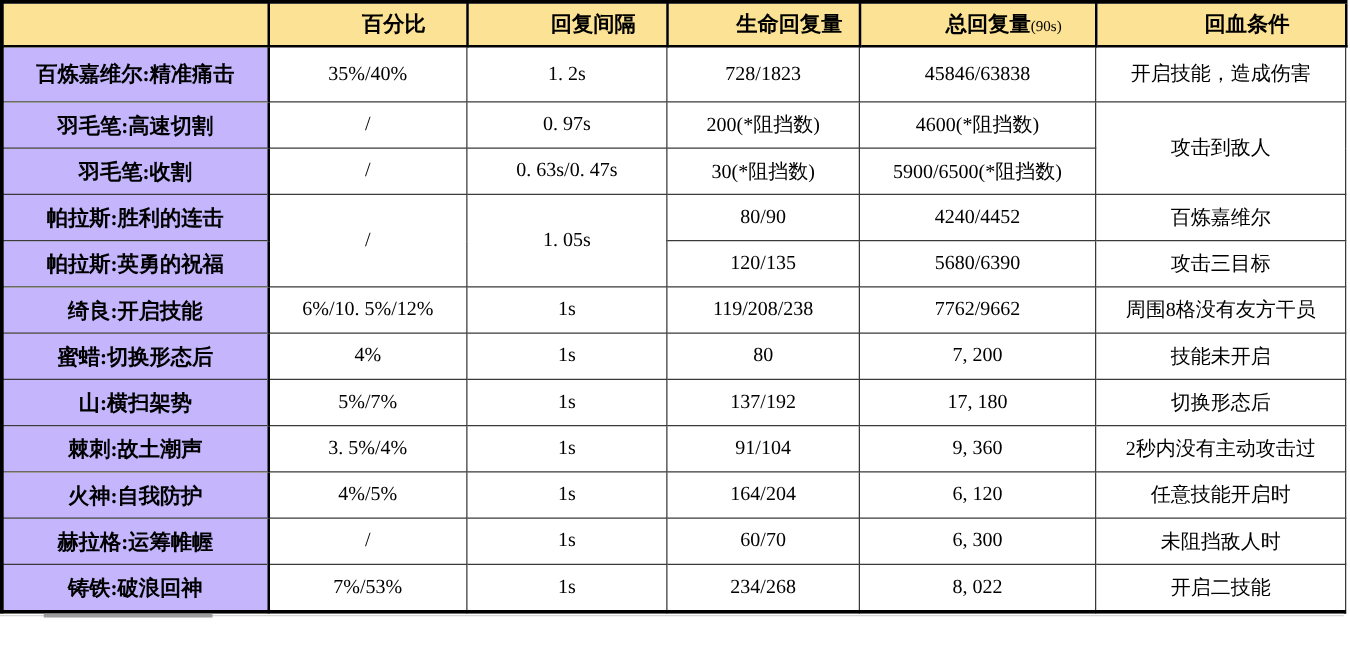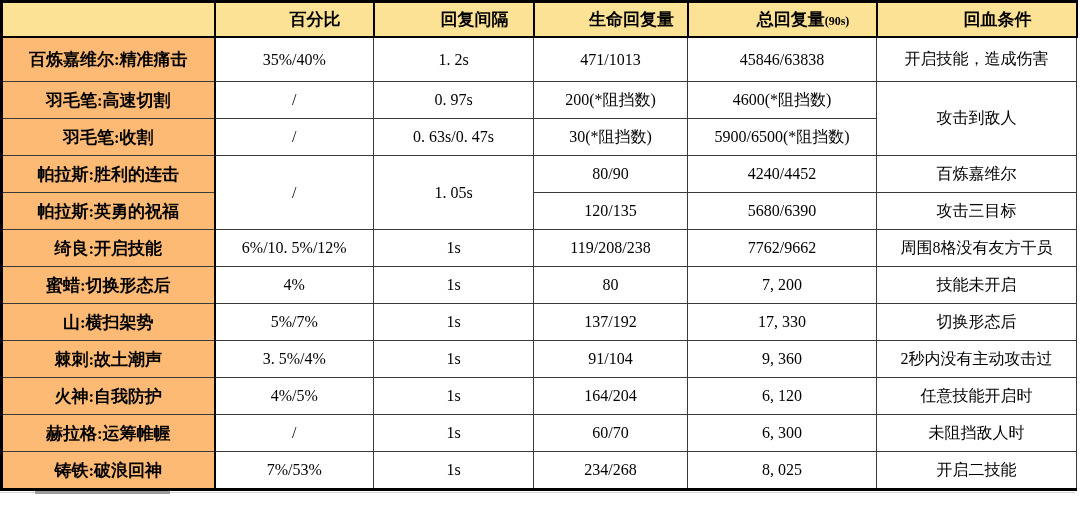--- a/index.html
+++ b/index.html
@@ -20,28 +20,28 @@
     padding:0 2px; overflow:hidden; white-space:nowrap;
   }
   thead th {
     background:#FBE294;
     border:2.5px solid #000;
     font-weight:bold; font-size:17px;
     height:33px;
     padding-left:44px;
   }
   td.name {
-    background:#fdba74;
+    background:#c4b5fd;
     border-right:2.5px solid #000;
     font-weight:bold; font-size:17px;
   }
   td { font-size:16px; background:#ffffff; }
   tr.r1 td { height:43px; }
   tbody tr td { height:36px; }
-  .hdr-small { font-size:12px; font-weight:bold; }
+  .hdr-small { font-size:12px; font-weight:normal; }
   .below-strip { position:relative; width:1075px; height:5px; background:#ffffff; }
   .below-strip .cont-line { position:absolute; left:0; top:1px; width:100%; height:1px; background:#d4d4d4; }
   .below-strip .gray-seg { position:absolute; left:35px; top:0; width:135px; height:3px; background:#9c9c9c; }
 </style>
 </head>
 <body>
 
 <table class="heal-table">
   <colgroup>
     <col style="width:213px">
@@ -59,21 +59,21 @@
       <th>生命回复量</th>
       <th><span>总回复量</span><span class="hdr-small">(90s)</span></th>
       <th>回血条件</th>
     </tr>
   </thead>
   <tbody>
     <tr class="r1">
       <td class="name">百炼嘉维尔:精准痛击</td>
       <td>35%/40%</td>
       <td>1. 2s</td>
-      <td>471/1013</td>
+      <td>728/1823</td>
       <td>45846/63838</td>
       <td>开启技能，造成伤害</td>
     </tr>
     <tr>
       <td class="name">羽毛笔:高速切割</td>
       <td>/</td>
       <td>0. 97s</td>
       <td>200(*阻挡数)</td>
       <td>4600(*阻挡数)</td>
       <td rowspan="2">攻击到敌人</td>
@@ -113,21 +113,21 @@
       <td>1s</td>
       <td>80</td>
       <td>7, 200</td>
       <td>技能未开启</td>
     </tr>
     <tr>
       <td class="name">山:横扫架势</td>
       <td>5%/7%</td>
       <td>1s</td>
       <td>137/192</td>
-      <td>17, 330</td>
+      <td>17, 180</td>
       <td>切换形态后</td>
     </tr>
     <tr>
       <td class="name">棘刺:故土潮声</td>
       <td>3. 5%/4%</td>
       <td>1s</td>
       <td>91/104</td>
       <td>9, 360</td>
       <td>2秒内没有主动攻击过</td>
     </tr>
@@ -145,21 +145,21 @@
       <td>1s</td>
       <td>60/70</td>
       <td>6, 300</td>
       <td>未阻挡敌人时</td>
     </tr>
     <tr>
       <td class="name">铸铁:破浪回神</td>
       <td>7%/53%</td>
       <td>1s</td>
       <td>234/268</td>
-      <td>8, 025</td>
+      <td>8, 022</td>
       <td>开启二技能</td>
     </tr>
   </tbody>
 </table>
 
 <div class="below-strip">
   <div class="cont-line"></div>
   <div class="gray-seg"></div>
 </div>
 

